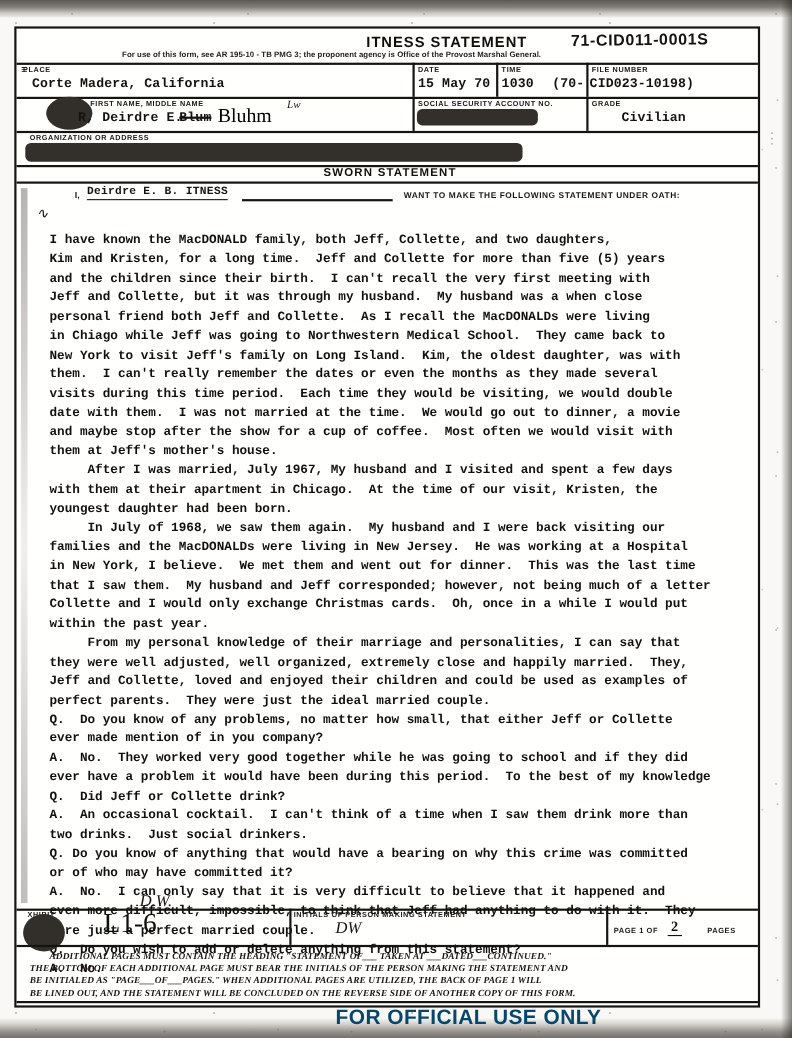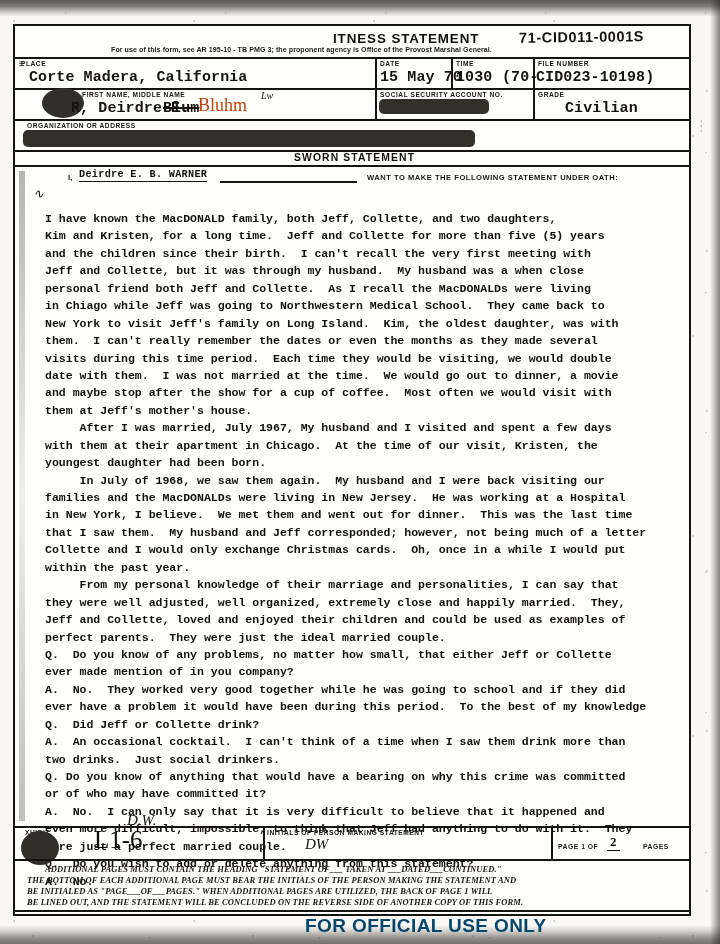--- a/index.html
+++ b/index.html
@@ -76,21 +76,21 @@
     font-family: "Liberation Sans", sans-serif;
     font-size: 6.6px;
     font-weight: 700;
     letter-spacing: .55px;
     color: #22201d;
     white-space: nowrap;
   }
   .tw {
     position: absolute;
     font-family: "Liberation Mono", monospace;
-    font-size: 15px;
+    font-size: 12px;
     font-weight: 700;
     color: #1a1815;
     white-space: nowrap;
     letter-spacing: .1px;
   }
 
   
   .title {
     position: absolute;
     font-family: "Liberation Sans", sans-serif;
@@ -249,21 +249,21 @@
     font-family: "Liberation Serif", serif;
     font-size: 13px;
     font-style: italic;
     color: #1b1916;
     white-space: nowrap;
   }
   .hand-note {
     position: absolute;
     font-family: "Liberation Serif", serif;
     font-size: 18px;
-    color: #c2410c;
+    color: #000000;
     white-space: nowrap;
   }
   .hand-small {
     position: absolute;
     font-family: "Liberation Serif", serif;
     font-size: 10px;
     font-style: italic;
     color: #1b1916;
     white-space: nowrap;
   }
@@ -336,21 +336,21 @@
 
     <div class="cap" style="left:12px; top:96px;">ORGANIZATION OR ADDRESS</div>
     <div class="redact soft" style="left:8px; top:104px; width:452px; height:17px;"></div>
 
     <div class="hr" style="top:124px;"></div>
 
     <div class="sworn-title" style="left:279px; top:126px;">SWORN STATEMENT</div>
     <div class="hr" style="top:139px;"></div>
 
     <div class="oath-i" style="left:53px; top:147px;">I,</div>
-    <div class="oath-name" style="left:64px; top:143px;">Deirdre E. B. WARNER</div>
+    <div class="oath-name" style="left:64px; top:143px;">Deirdre E. B. ITNESS</div>
     <div class="oath-line" style="left:205px; top:155px; width:137px;"></div>
     <div class="oath-rest" style="left:352px; top:147px;">WANT TO MAKE THE FOLLOWING STATEMENT UNDER OATH:</div>
 
     <div id="body-block">
         <div class="ln">I have known the MacDONALD family, both Jeff, Collette, and two daughters,</div>
         <div class="ln">Kim and Kristen, for a long time.  Jeff and Collette for more than five (5) years</div>
         <div class="ln">and the children since their birth.  I can't recall the very first meeting with</div>
         <div class="ln">Jeff and Collette, but it was through my husband.  My husband was a when close</div>
         <div class="ln">personal friend both Jeff and Collette.  As I recall the MacDONALDs were living</div>
         <div class="ln">in Chiago while Jeff was going to Northwestern Medical School.  They came back to</div>

